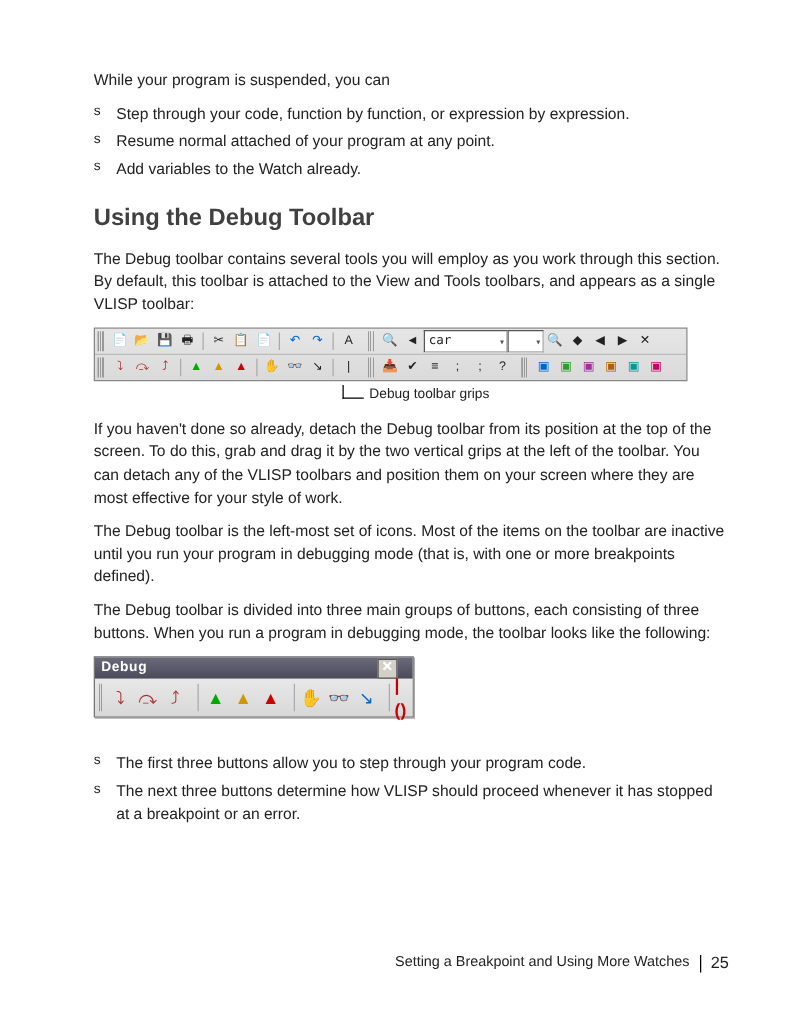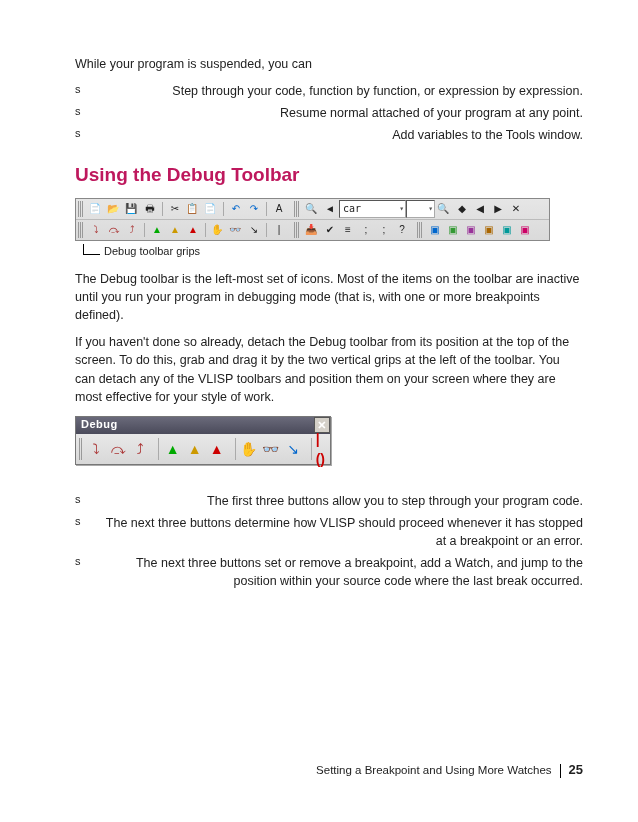--- a/index.html
+++ b/index.html
@@ -24,35 +24,34 @@
   p { margin: 0 0 9px 0; }
   .bulletlist {
     list-style: none;
     padding: 0;
     margin: 0 0 12px 0;
   }
   .bulletlist li {
     position: relative;
     padding-left: 18px;
     margin-bottom: 4px;
-    text-align: right;
   }
   .bulletlist li::before {
     content: "s";
     position: absolute;
     left: 0;
     top: 0;
     font-size: 11px;
   }
   h2 {
     font-family: Arial, sans-serif;
     font-weight: bold;
     font-size: 19px;
     margin: 16px 0 10px 0;
-    color: #be185d;
+    color: #404040;
   }
   .toolbar {
     margin: 10px 0 3px 0;
     border: 1px solid #888;
     background: linear-gradient(#e6e6e6, #dadada);
     width: 475px;
     box-sizing: border-box;
   }
   .toolbar .row {
     display: flex;
@@ -95,21 +94,21 @@
     position: relative;
     min-width: 50px;
   }
   .dropdown::after {
     content: "▾";
     position: absolute;
     right: 1px;
     font-size: 8px;
     color: #555;
   }
-  .pointer-wrap { margin: 0 0 10px 8px; font-size: 11px; }
+  .pointer-wrap { margin: 0 0 10px 8px; font-size: 11px; text-align: center; }
   .pointer-line {
     display: inline-block;
     border-left: 1px solid #000;
     border-bottom: 1px solid #000;
     width: 16px;
     height: 10px;
     margin-right: 4px;
     vertical-align: top;
   }
   .debug-toolbar {
@@ -118,21 +117,21 @@
     border: 1px solid #777;
     background: #e0e0e0;
     box-shadow: 1px 1px 0 #aaa;
   }
   .debug-titlebar {
     display: flex;
     justify-content: space-between;
     align-items: center;
     background: linear-gradient(#6a6a7a, #4a4a5a);
     height: 17px;
-    padding: 0 0 0 5px;
+    padding: 0 12px 0 5px;
   }
   .debug-titlebar span {
     color: #fff;
     font-family: Tahoma, sans-serif;
     font-size: 11px;
     font-weight: bold;
     letter-spacing: 0.5px;
   }
   .closebtn {
     width: 14px;
@@ -177,44 +176,45 @@
   .footer {
     position: absolute;
     bottom: 42px;
     right: 55px;
     font-size: 11.5px;
     display: flex;
     align-items: center;
     gap: 8px;
   }
   .footer .pn {
-    font-weight: bold;
+    font-weight: normal;
     font-size: 13px;
   }
   .footer .div {
     width: 1px;
     height: 14px;
     background: #000;
   }
 </style>
 </head>
 <body>
 
 <div class="page">
 
   <p>While your program is suspended, you can</p>
 
   <ul class="bulletlist">
     <li>Step through your code, function by function, or expression by expression.</li>
     <li>Resume normal attached of your program at any point.</li>
-    <li>Add variables to the Tools window.</li>
+    <li>Add variables to the Watch already.</li>
   </ul>
 
   <h2>Using the Debug Toolbar</h2>
 
+  <p>The Debug toolbar contains several tools you will employ as you work through this section. By default, this toolbar is attached to the View and Tools toolbars, and appears as a single VLISP toolbar:</p>
 
   <div class="toolbar">
     <div class="row">
       <span class="grips"></span>
       <span class="toolicon">📄</span>
       <span class="toolicon">📂</span>
       <span class="toolicon">💾</span>
       <span class="toolicon">🖶</span>
       <span class="sep"></span>
       <span class="toolicon">✂</span>
@@ -267,22 +267,23 @@
       <span class="toolicon" style="color:#a60">▣</span>
       <span class="toolicon" style="color:#099">▣</span>
       <span class="toolicon" style="color:#c06">▣</span>
     </div>
   </div>
 
   <div class="pointer-wrap">
     <span class="pointer-line"></span><span>Debug toolbar grips</span>
   </div>
 
+  <p>If you haven't done so already, detach the Debug toolbar from its position at the top of the screen. To do this, grab and drag it by the two vertical grips at the left of the toolbar. You can detach any of the VLISP toolbars and position them on your screen where they are most effective for your style of work.</p>
   <p>The Debug toolbar is the left-most set of icons. Most of the items on the toolbar are inactive until you run your program in debugging mode (that is, with one or more breakpoints defined).</p>
-  <p>If you haven't done so already, detach the Debug toolbar from its position at the top of the screen. To do this, grab and drag it by the two vertical grips at the left of the toolbar. You can detach any of the VLISP toolbars and position them on your screen where they are most effective for your style of work.</p>
+  <p>The Debug toolbar is divided into three main groups of buttons, each consisting of three buttons. When you run a program in debugging mode, the toolbar looks like the following:</p>
 
   <div class="debug-toolbar">
     <div class="debug-titlebar">
       <span>Debug</span>
       <div class="closebtn">
           <span>✕</span>
         </div>
     </div>
     <div class="debug-row">
       <span class="grips" style="height:22px"></span>
@@ -304,21 +305,20 @@
         <span class="bigicon" style="color:#06c">↘</span>
       </div>
       <span class="bigsep"></span>
       <span class="bigicon" style="color:#c00;font-weight:bold">|()</span>
     </div>
   </div>
 
   <ul class="bulletlist" style="margin-top:27px">
     <li>The first three buttons allow you to step through your program code.</li>
     <li>The next three buttons determine how VLISP should proceed whenever it has stopped at a breakpoint or an error.</li>
-    <li>The next three buttons set or remove a breakpoint, add a Watch, and jump to the position within your source code where the last break occurred.</li>
   </ul>
 
   <div class="footer">
     <span>Setting a Breakpoint and Using More Watches</span>
     <span class="div"></span>
     <span class="pn">25</span>
   </div>
 
 </div>
 

